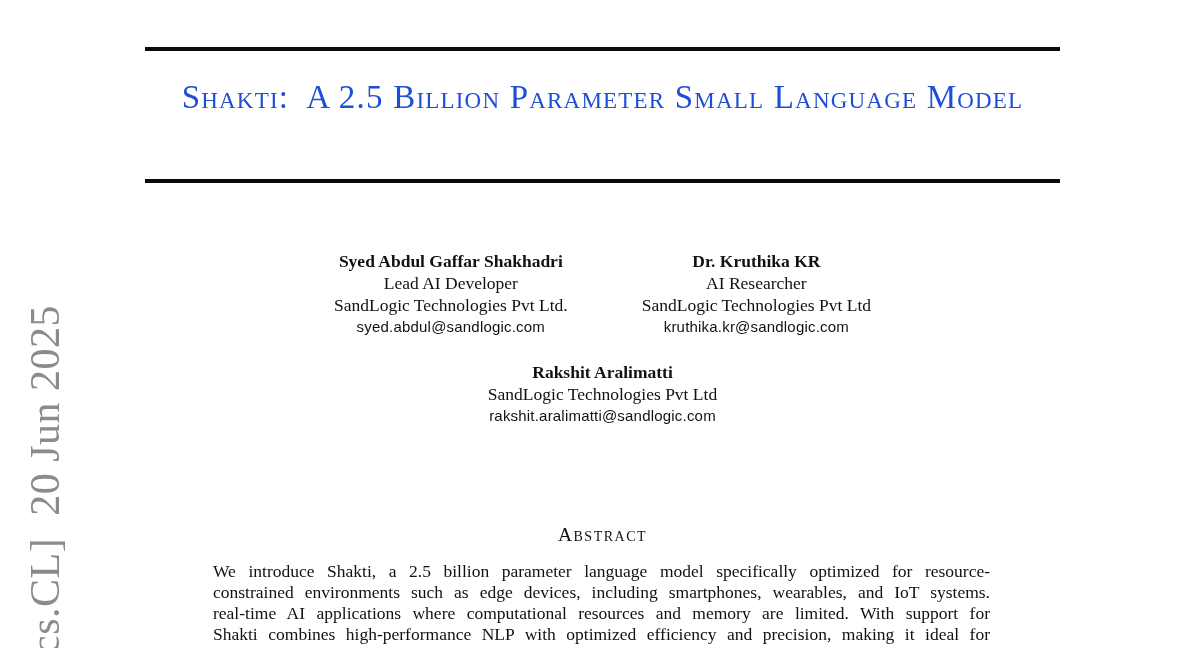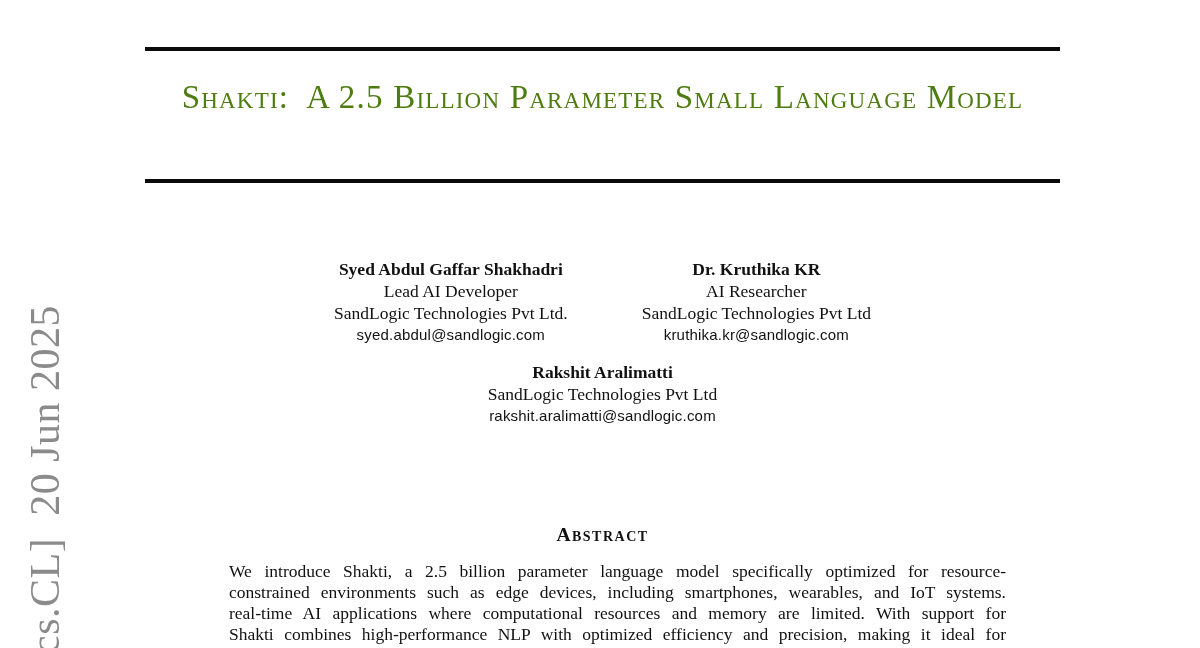--- a/index.html
+++ b/index.html
@@ -51,27 +51,27 @@
     top: 76px;
     width: 915px;
     text-align: center;
   }
   .title-line {
     font-variant: small-caps;
     font-size: 33px;
     line-height: 42px;
     letter-spacing: 1.2px;
     white-space: pre;
-    color: #4d7c0f;
+    color: #1d4ed8;
   }
   
   .authors-row-1 {
     position: absolute;
     left: 145px;
-    top: 258px;
+    top: 250px;
     width: 915px;
     display: flex;
     justify-content: center;
     gap: 74px;
   }
   .authors-row-2 {
     position: absolute;
     left: 145px;
     top: 361px;
     width: 915px;
@@ -89,28 +89,28 @@
     font-size: 15px;
     letter-spacing: 0.2px;
   }
   
   .abstract-heading {
     position: absolute;
     left: 145px;
     top: 524px;
     width: 915px;
     text-align: center;
-    font-weight: bold;
+    font-weight: normal;
     font-variant: small-caps;
     font-size: 19.5px;
     letter-spacing: 1.5px;
   }
   .abstract-body {
     position: absolute;
-    left: 229px;
+    left: 213px;
     top: 561px;
     width: 777px;
     font-size: 17.5px;
   }
   .abstract-line {
     line-height: 21px;
     text-align: justify;
     text-align-last: justify;
     white-space: nowrap;
   }

